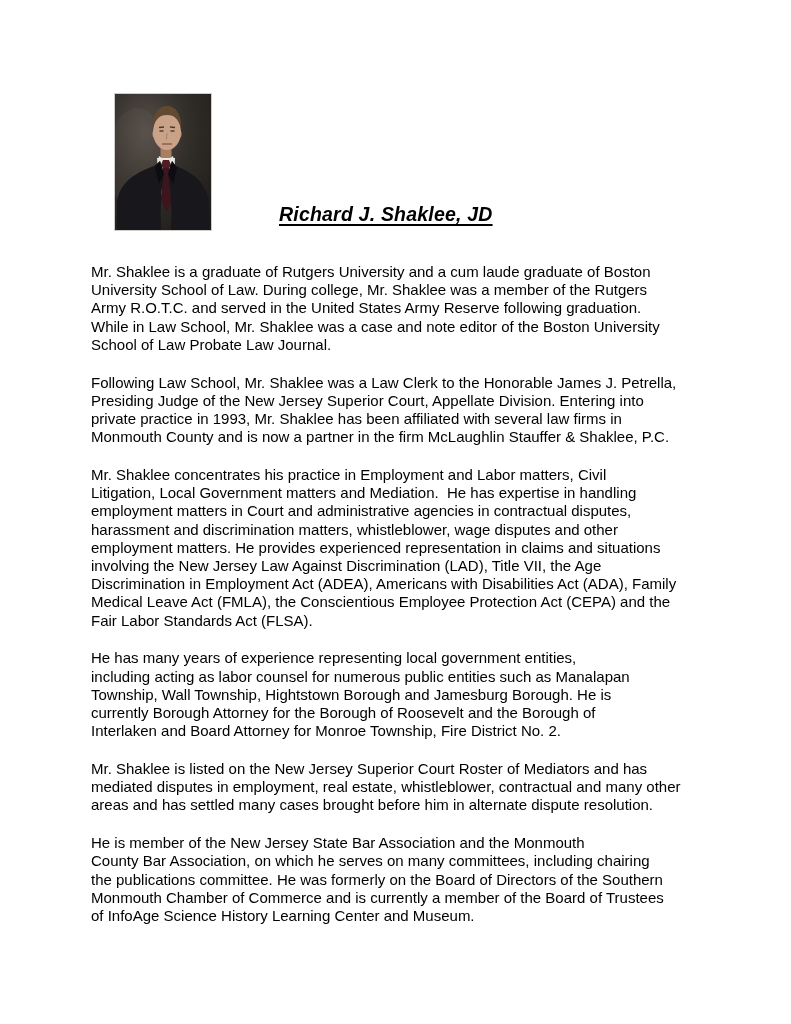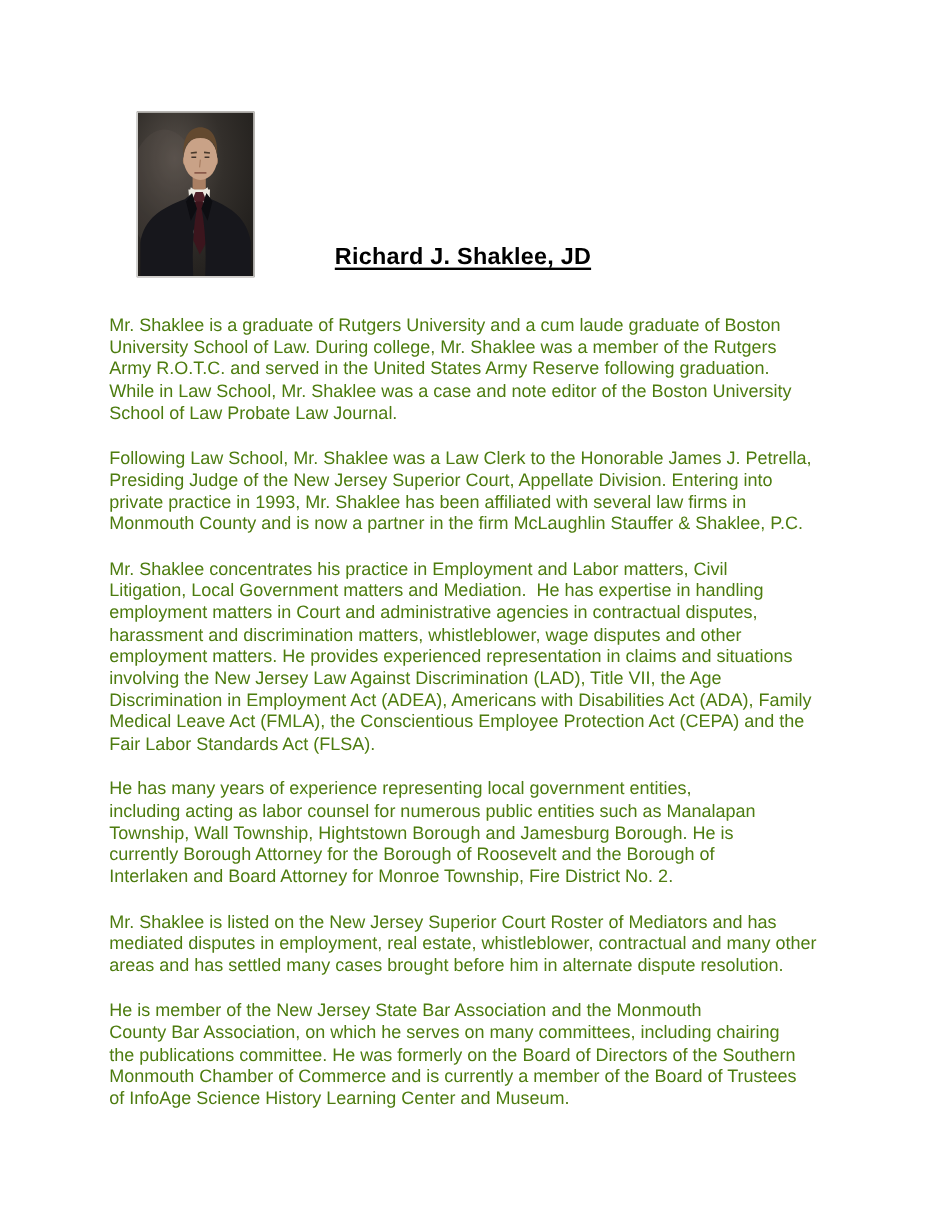--- a/index.html
+++ b/index.html
@@ -28,41 +28,42 @@
   }
   .photo-frame svg {
     display: block;
   }
   .doc-title {
     position: absolute;
     left: 279px;
     top: 203px;
     margin: 0;
     font-size: 19.5px;
+    font-style: italic;
     font-weight: bold;
     letter-spacing: 0.2px;
     text-decoration: underline;
     text-underline-offset: 3px;
     text-decoration-thickness: 2px;
     color: #000000;
     white-space: nowrap;
   }
   .bio-body {
     position: absolute;
     left: 91px;
     top: 263px;
     width: 660px;
   }
   .bio-body p {
     margin: 0 0 19.6px 0;
     font-size: 15px;
     line-height: 18.2px;
     font-weight: normal;
     white-space: pre;       
-    color: #4d7c0f;
+    color: #000000;
   }
 </style>
 </head>
 <body>
 
 <div class="page">
 
   <div class="photo-frame">
     <svg width="96" height="136" viewBox="0 0 96 136">
       <defs>

